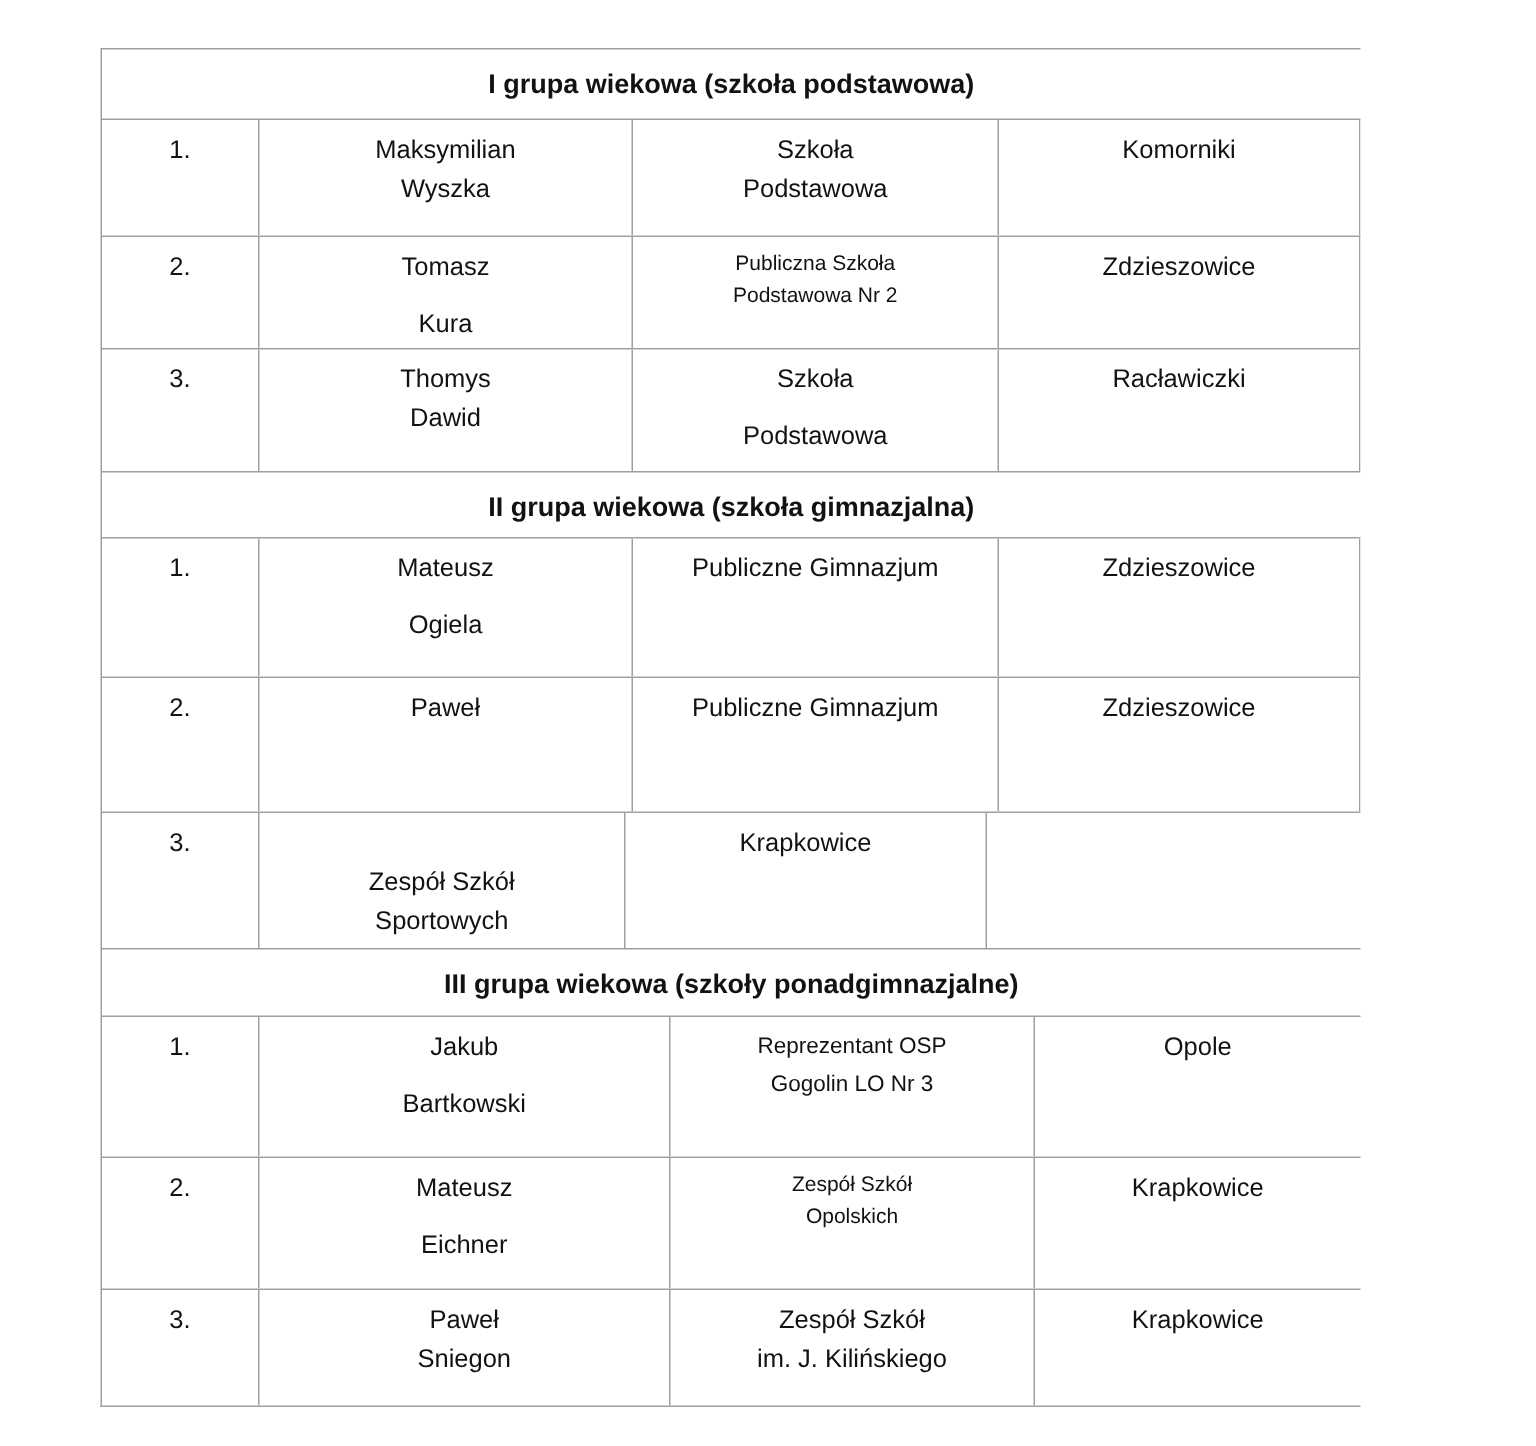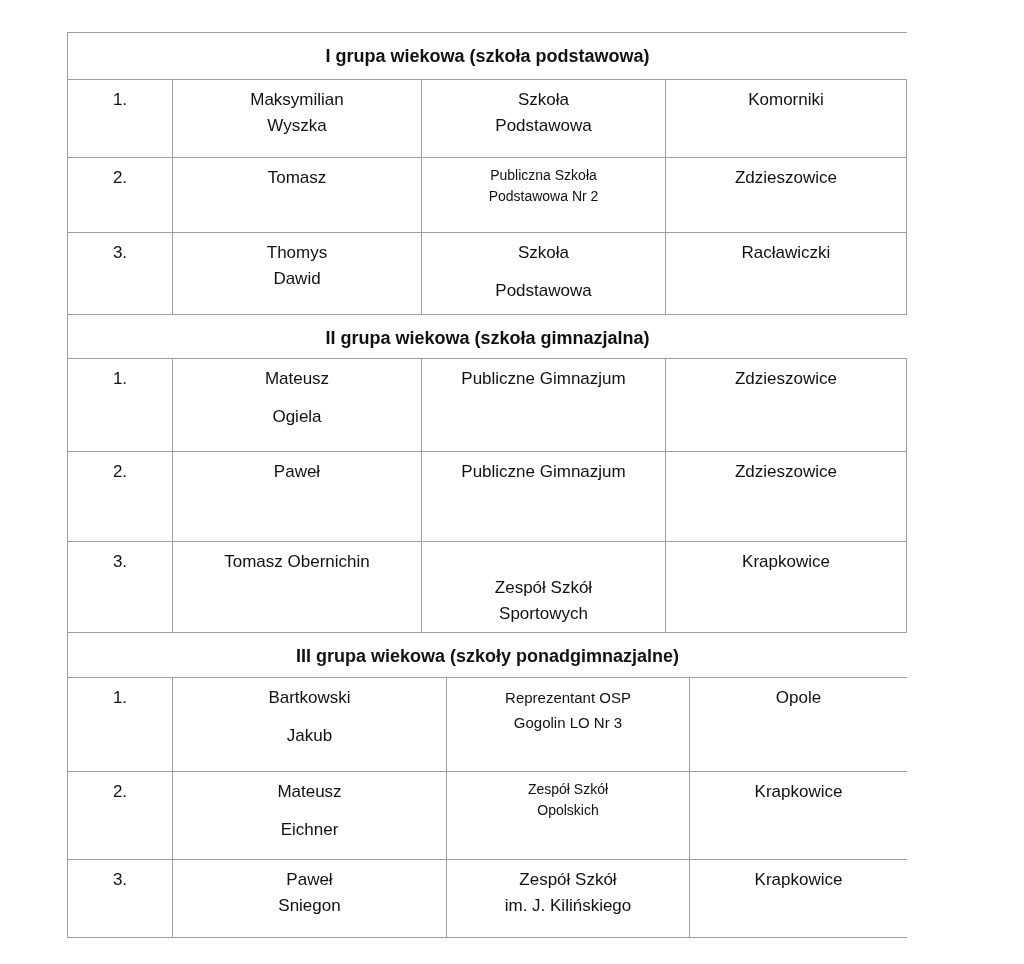--- a/index.html
+++ b/index.html
@@ -75,20 +75,21 @@
       <div class="cell v-sep" style="width: 241px;">
         <div class="ln">Komorniki</div>
       </div>
     </div>
     <div class="row" style="height: 75px;">
       <div class="cell v-sep" style="width: 105px;">
         <div class="ln">2.</div>
       </div>
       <div class="cell v-sep spaced" style="width: 249px;">
         <div class="ln">Tomasz</div>
+        <div class="ln">Kura</div>
       </div>
       <div class="cell v-sep small" style="width: 244px;">
         <div class="ln">Publiczna Szkoła</div>
         <div class="ln">Podstawowa Nr 2</div>
       </div>
       <div class="cell v-sep" style="width: 241px;">
         <div class="ln">Zdzieszowice</div>
       </div>
     </div>
     <div class="row" style="height: 82px;">
@@ -136,42 +137,39 @@
         <div class="ln">Publiczne Gimnazjum</div>
       </div>
       <div class="cell v-sep" style="width: 241px;">
         <div class="ln">Zdzieszowice</div>
       </div>
     </div>
     <div class="row" style="height: 91px;">
       <div class="cell v-sep" style="width: 105px;">
         <div class="ln">3.</div>
       </div>
-      <div class="cell v-sep normal" style="width: 249px;">
-        <div class="ln">Tomasz Obernichin</div>
-      </div>
       <div class="cell v-sep normal" style="width: 244px;">
         <div class="ln">&nbsp;</div>
         <div class="ln">Zespół Szkół</div>
         <div class="ln">Sportowych</div>
       </div>
       <div class="cell v-sep" style="width: 241px;">
         <div class="ln">Krapkowice</div>
       </div>
     </div>
     <div class="row" style="height: 45px;">
       <div class="cell header-cell">III grupa wiekowa (szkoły ponadgimnazjalne)</div>
     </div>
     <div class="row" style="height: 94px;">
       <div class="cell v-sep" style="width: 105px;">
         <div class="ln">1.</div>
       </div>
       <div class="cell v-sep spaced" style="width: 274px;">
+        <div class="ln">Jakub</div>
         <div class="ln">Bartkowski</div>
-        <div class="ln">Jakub</div>
       </div>
       <div class="cell v-sep medium" style="width: 243px;">
         <div class="ln">Reprezentant OSP</div>
         <div class="ln">Gogolin LO Nr 3</div>
       </div>
       <div class="cell" style="width: 217px;">
         <div class="ln">Opole</div>
       </div>
     </div>
     <div class="row" style="height: 88px;">

